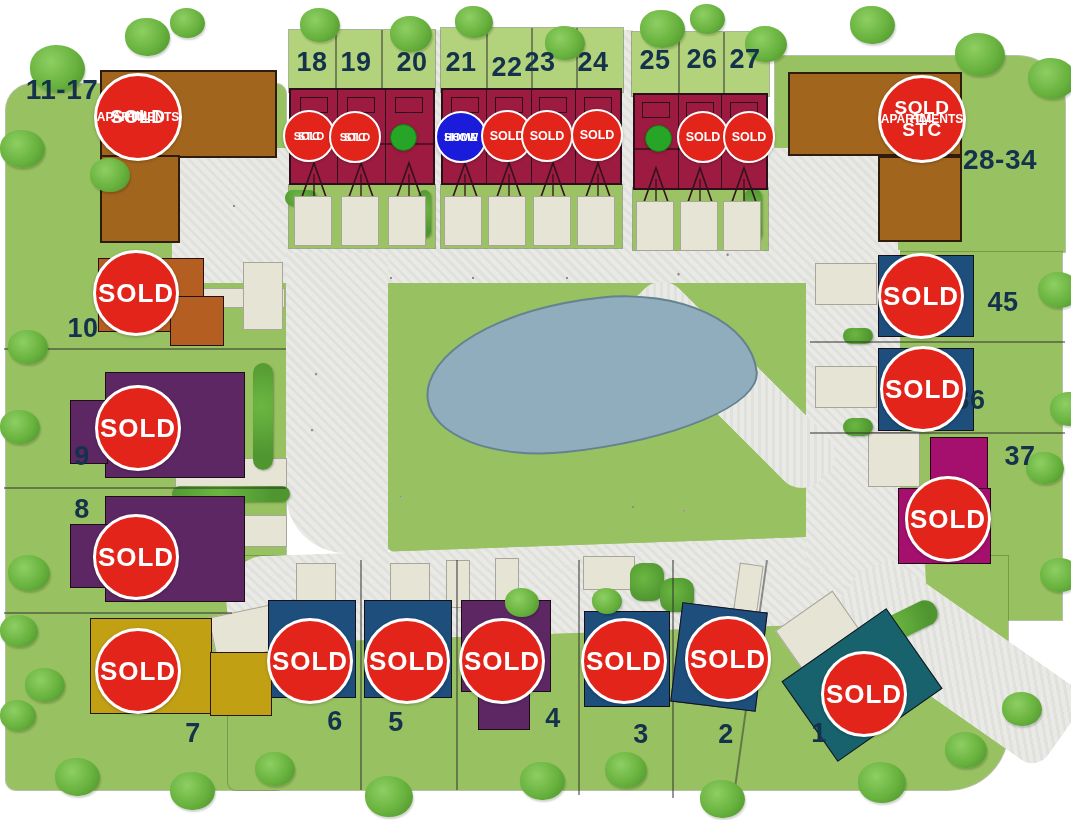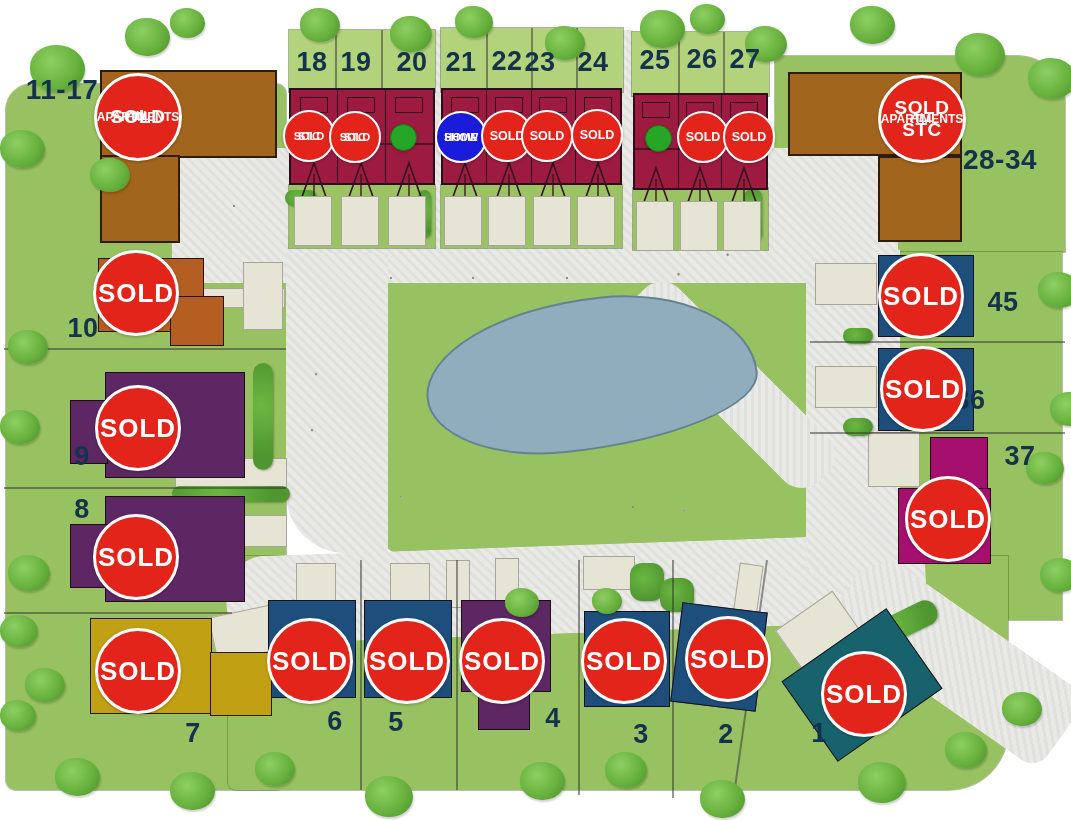--- a/index.html
+++ b/index.html
@@ -384,21 +384,21 @@
       <span class="l1">SOLD</span>
       <span class="l2">STC</span>
     </div>
     <div class="plot-label" style="left: 412px; top: 62px;">20</div>
     <div class="badge b-dot" style="left: 389.5px; top: 123.5px; width: 27px; height: 27px;"></div>
     <div class="plot-label" style="left: 461px; top: 62px;">21</div>
     <div class="badge b-sh" style="left: 435px; top: 111px; width: 52px; height: 52px;">
       <span class="l1">SHOW</span>
       <span class="l2">HOME</span>
     </div>
-    <div class="plot-label" style="left: 507px; top: 61px;">22</div>
+    <div class="plot-label" style="left: 507px; top: 67px;">22</div>
     <div class="badge b-sm" style="left: 481px; top: 110px; width: 52px; height: 52px;">
       <span class="l1">SOLD</span>
     </div>
     <div class="plot-label" style="left: 540px; top: 62px;">23</div>
     <div class="badge b-sm" style="left: 521px; top: 110px; width: 52px; height: 52px;">
       <span class="l1">SOLD</span>
     </div>
     <div class="plot-label" style="left: 593px; top: 62px;">24</div>
     <div class="badge b-sm" style="left: 571px; top: 109px; width: 52px; height: 52px;">
       <span class="l1">SOLD</span>

